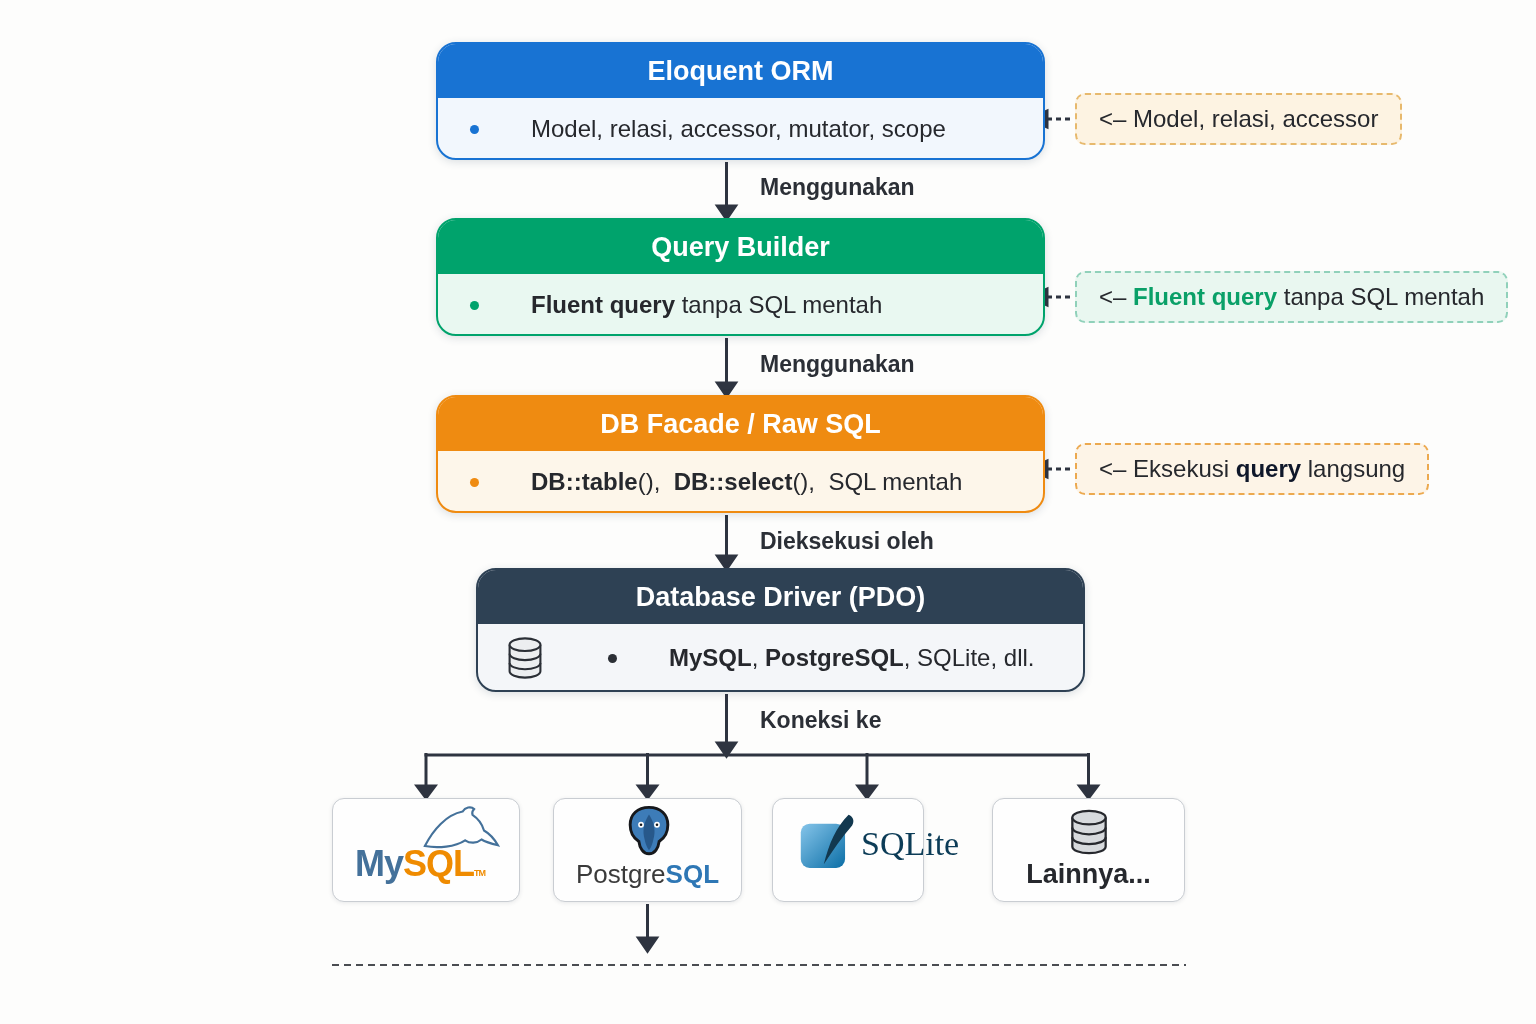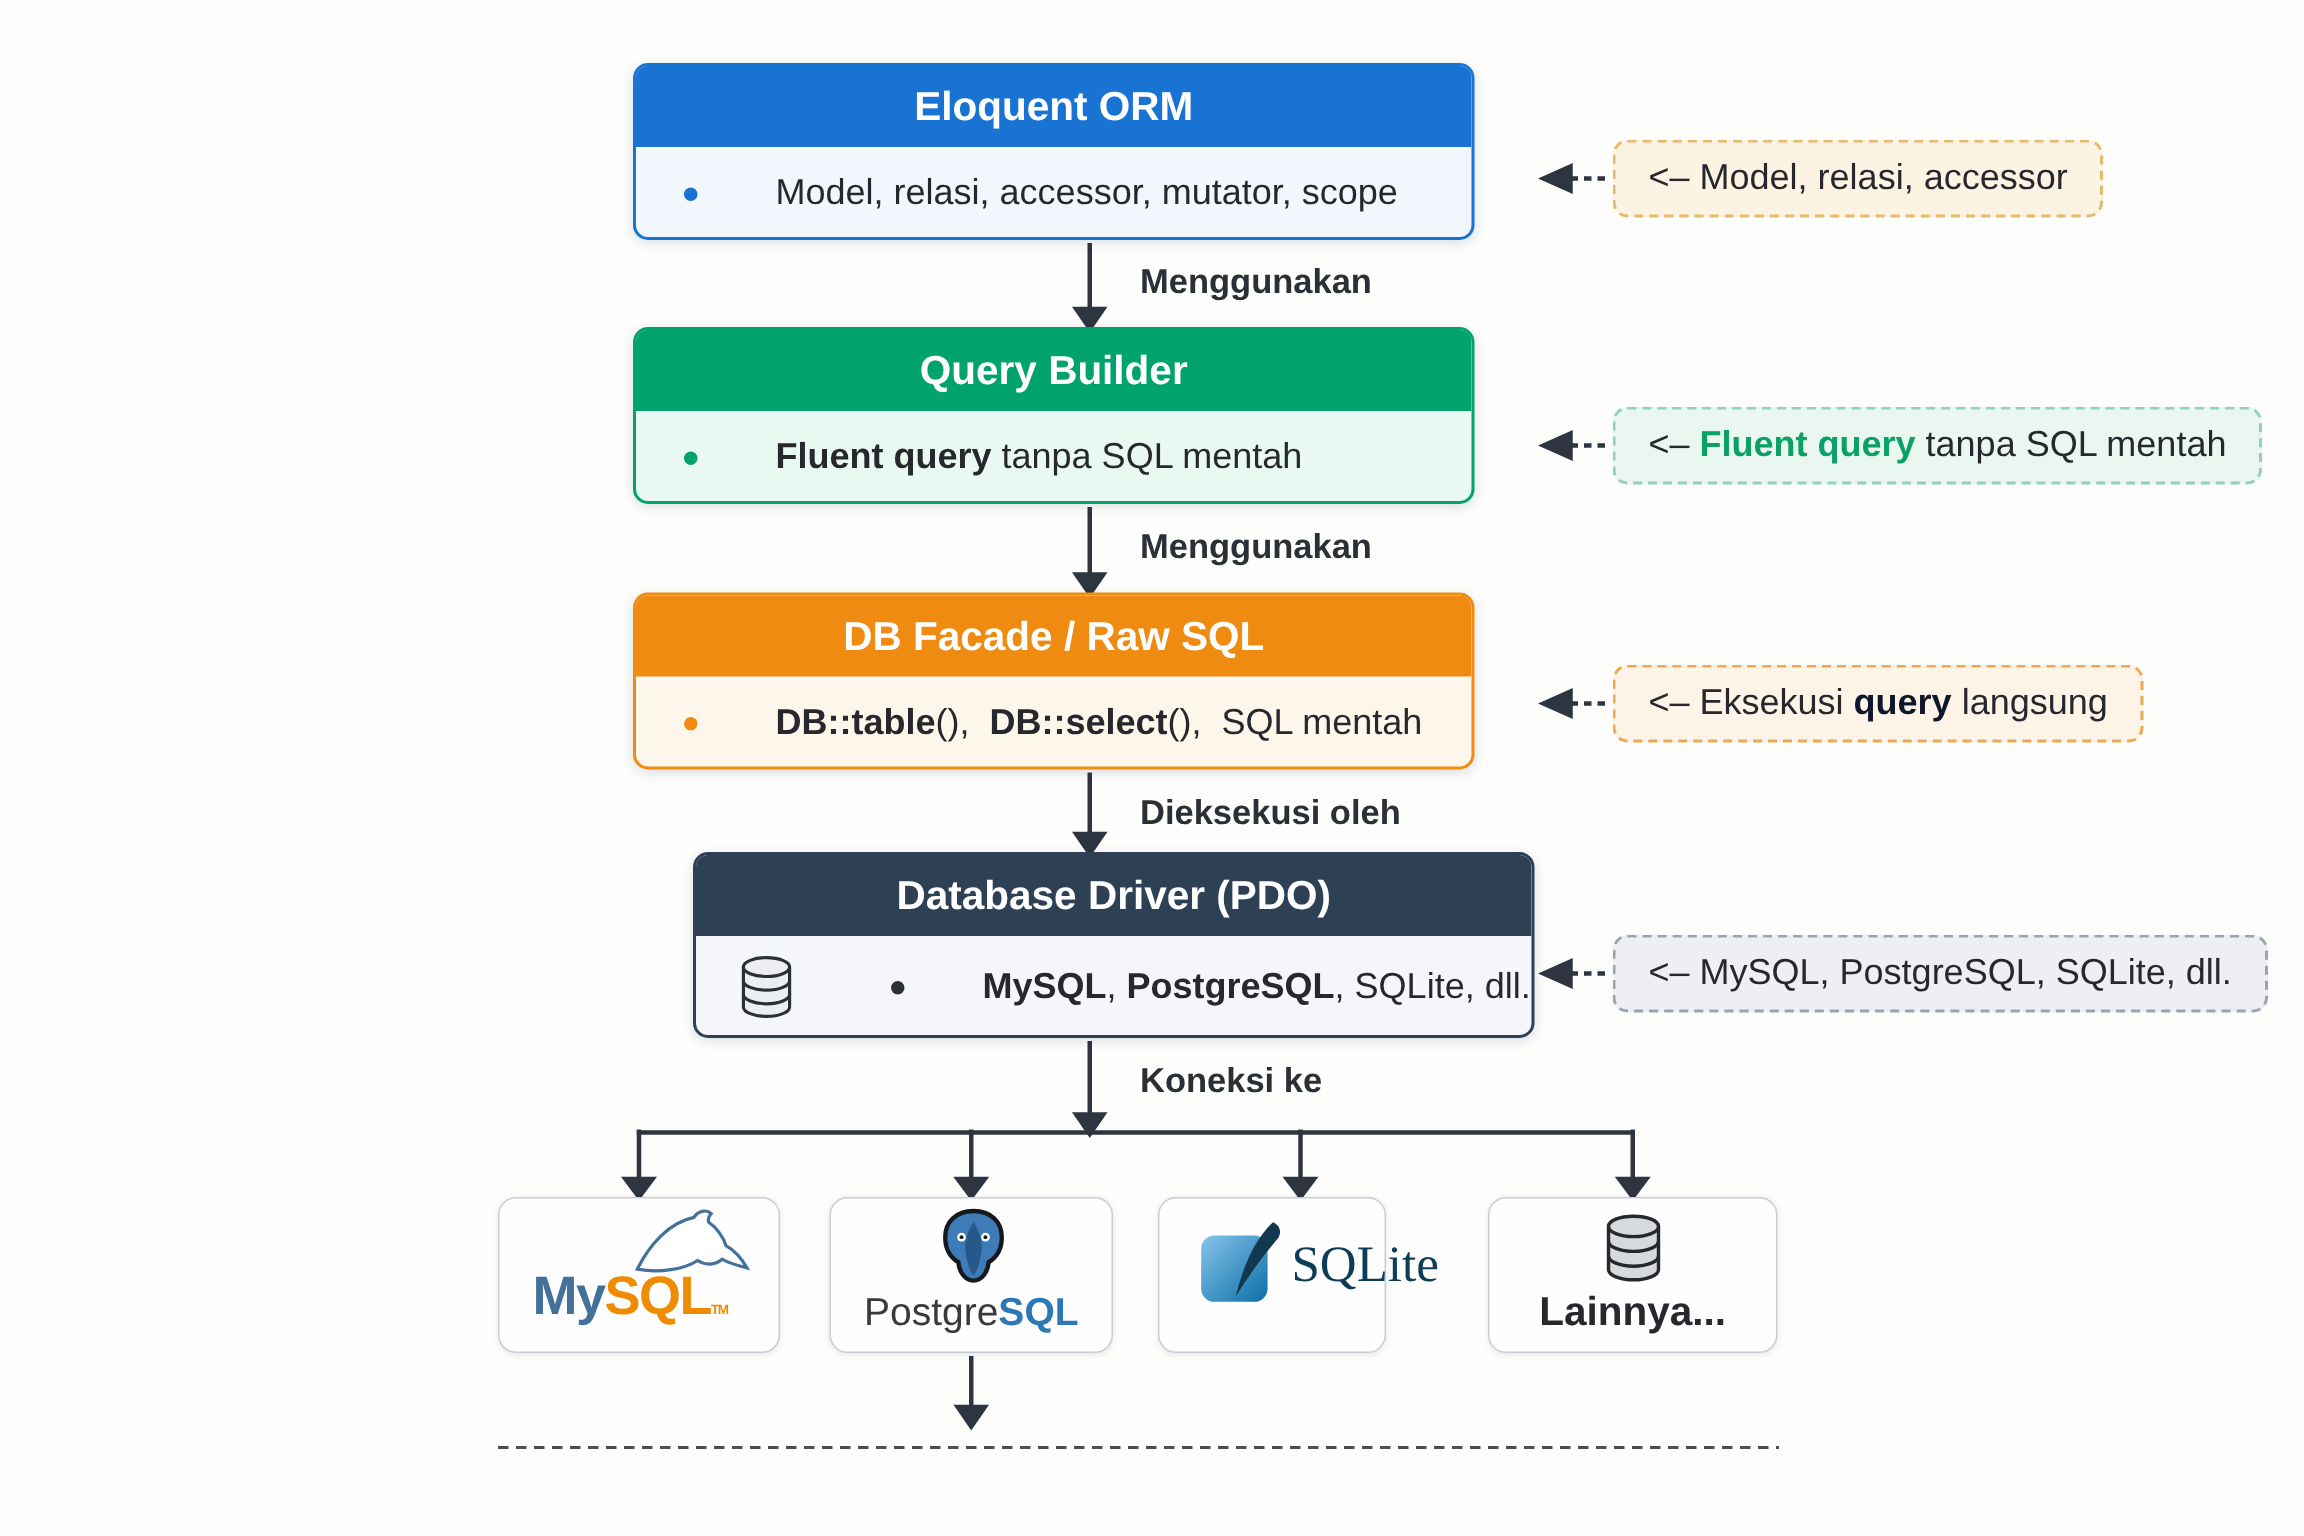--- a/index.html
+++ b/index.html
@@ -1,22 +1,22 @@
 <!DOCTYPE html>
 <html><head>
 <meta charset="utf-8">
 <style>
   html,body{margin:0;padding:0;background:#fdfdfc;}
   .canvas{position:relative;width:1536px;height:1024px;background:#fdfdfc;overflow:hidden;
           font-family:"Liberation Sans","DejaVu Sans",sans-serif;color:#26282d;}
   svg.overlay{position:absolute;left:0;top:0;width:1536px;height:1024px;pointer-events:none;}
 
   
-  .layer{position:absolute;left:422px;width:561px;border:2px solid var(--accent);
-         border-radius:10px;overflow:hidden;background:var(--body-bg);
+  .layer{position:absolute;left:436px;width:609px;border:2px solid var(--accent);
+         border-radius:20px;overflow:hidden;background:var(--body-bg);
          box-shadow:0 2px 8px rgba(40,60,90,.16);box-sizing:border-box;}
   .layer-header{background:var(--accent);color:#fff;font-weight:700;font-size:27px;
                 text-align:center;height:54px;line-height:54px;}
   .layer-body{display:flex;align-items:center;padding:0 26px;font-size:24px;gap:36px;}
   .layer-body.std{height:62px;}
   .layer-body.tall{height:68px;}
   .bullet{width:9px;height:9px;border-radius:50%;background:var(--bullet);
           margin:0 16px 0 6px;flex:0 0 auto;}
   .body-text{white-space:nowrap;}
   .body-text b{font-weight:700;}
@@ -131,23 +131,20 @@
 
   <div class="annotation" style="left: 1075px; top: 93px; --ann-bg: #fdf3e2; --ann-border: #e7b96d;">
     <span>&lt;– Model, relasi, accessor</span>
   </div>
   <div class="annotation" style="left: 1075px; top: 271px; --ann-bg: #e9f7f0; --ann-border: #90d1ba;">
     <span>&lt;– </span><span class="ann-strong" style="color: rgb(10, 160, 104);">Fluent query</span><span> tanpa SQL mentah</span>
   </div>
   <div class="annotation" style="left: 1075px; top: 443px; --ann-bg: #fdf4e7; --ann-border: #eca94f;">
     <span>&lt;– Eksekusi </span><span class="ann-strong" style="color: #0f172a;">query</span><span> langsung</span>
   </div>
-  <div class="annotation" style="left: 1075px; top: 623px; --ann-bg: #edeff2; --ann-border: #9ba4ae;">
-    <span>&lt;– MySQL, PostgreSQL, SQLite, dll.</span>
-  </div>
 
   <div class="card" style="left:332px;width:188px">
     <svg class="abs" style="left:84px;top:6px" width="88" height="46" viewBox="0 0 100 56">
       <path d="M6 50 C16 30 32 12 52 8 C55 3 62 1 66 5 C64 7 63 9 64 12 C70 16 76 24 78 31 C85 35 91 42 95 49 C87 47 80 45 75 42 C69 47 61 47 55 43 C43 51 22 53 6 50 Z" fill="#ffffff" stroke="#44719a" stroke-width="2.6"></path>
     </svg>
     <div class="abs mysql-word" style="left:22px;top:44px">
       <span style="color: rgb(68, 113, 154);">My</span><span style="color: rgb(239, 139, 0);">SQL</span><span class="mysql-tm" style="color:#ef8b00">TM</span>
     </div>
   </div>
 

